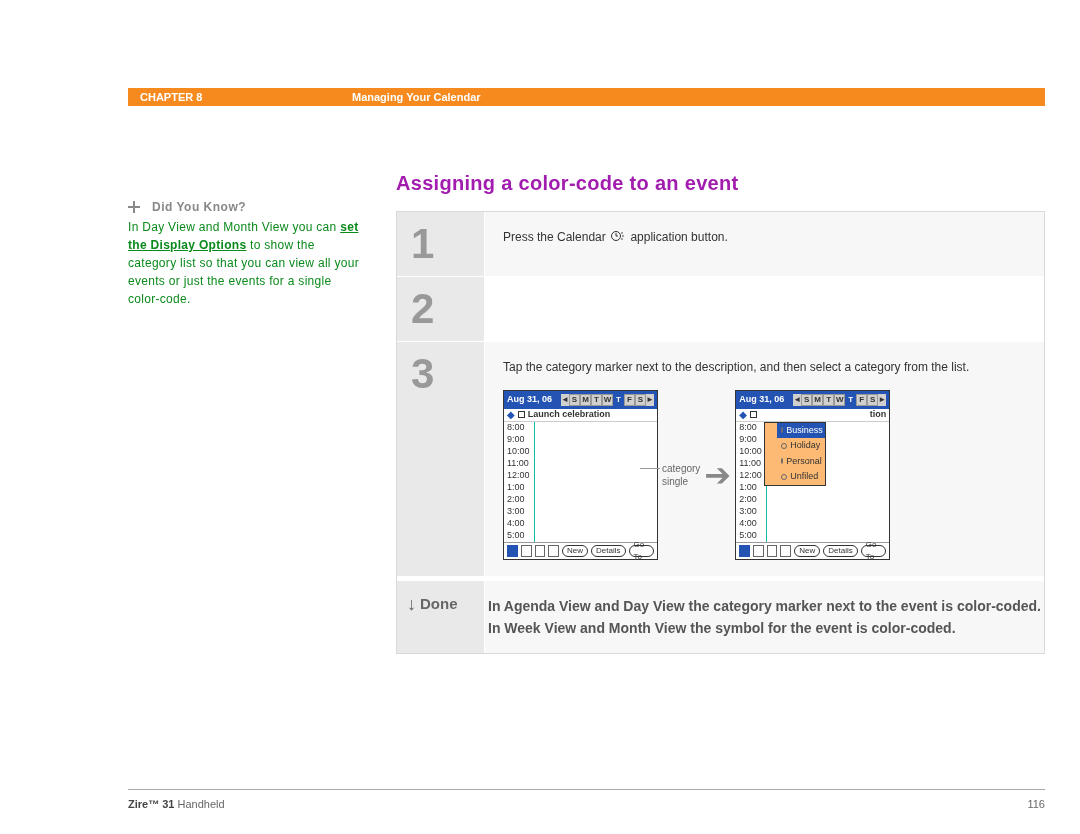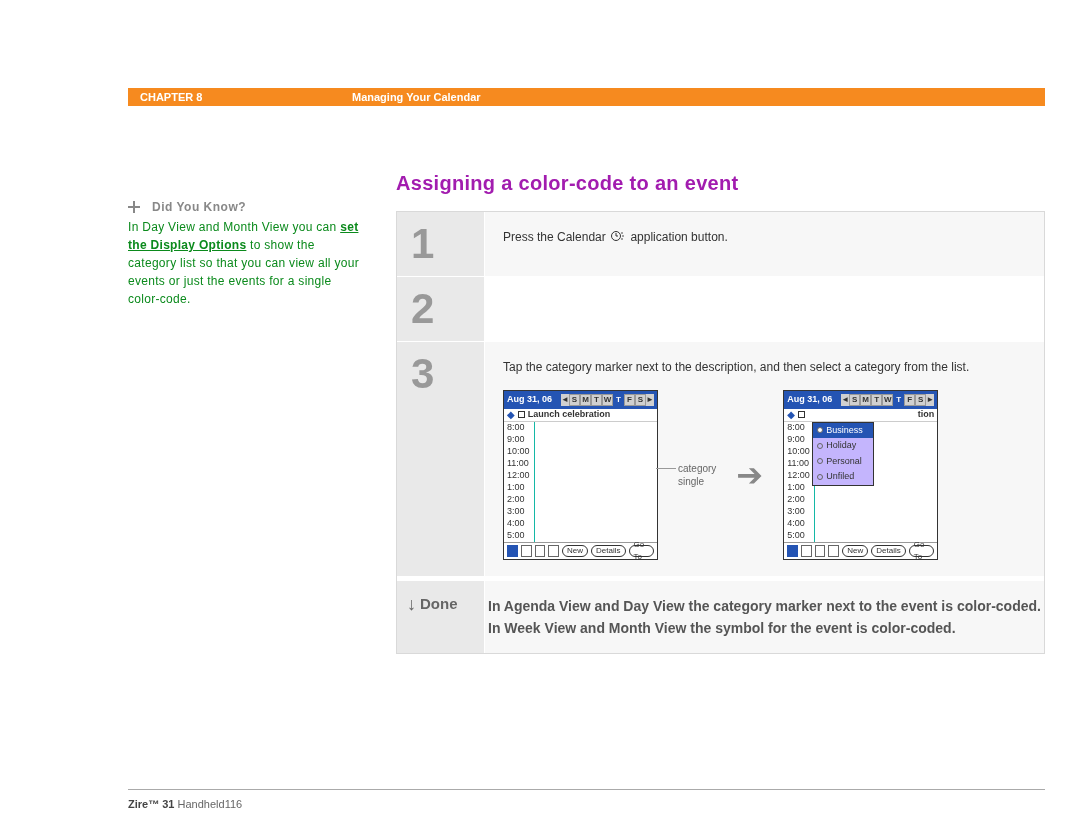--- a/index.html
+++ b/index.html
@@ -126,21 +126,21 @@
   text-decoration: underline;
 }
 .calendar-icon {
   display: inline-block;
   vertical-align: middle;
   margin: 0 2px;
 }
 .screenshots {
   display: flex;
   align-items: center;
-  gap: 20px;
+  gap: 4px;
   margin-top: 14px;
 }
 .device-screen {
   width: 155px;
   border: 1px solid #333;
   background: #fff;
   font-size: 9px;
   font-family: Arial, sans-serif;
 }
 .ds-header {
@@ -216,22 +216,23 @@
   text-align: right;
   padding-right: 18px;
   border-right: 1px solid #14b8a6;
 }
 .ds-dropdown {
   position: absolute;
   left: 28px;
   top: 13px;
   width: 62px;
   border: 1px solid #333;
-  background: #c4b5fd;
+  background: #fdba74;
   z-index: 10;
+  padding-left: 12px;
 }
 .ds-dropdown .opt {
   padding: 1px 4px;
   display: flex;
   align-items: center;
   gap: 3px;
 }
 .ds-dropdown .opt.sel {
   background: #2454b3;
   color: #fff;
@@ -327,20 +328,21 @@
   right: 35px;
   bottom: 44px;
   border-top: 1px solid #aaa;
 }
 .footer {
   position: absolute;
   left: 128px;
   right: 35px;
   bottom: 24px;
   display: flex;
+  justify-content: space-between;
   font-size: 11px;
   color: #666;
 }
 .footer .product strong {
   color: #444;
 }
 </style>
 </head>
 <body>
 

